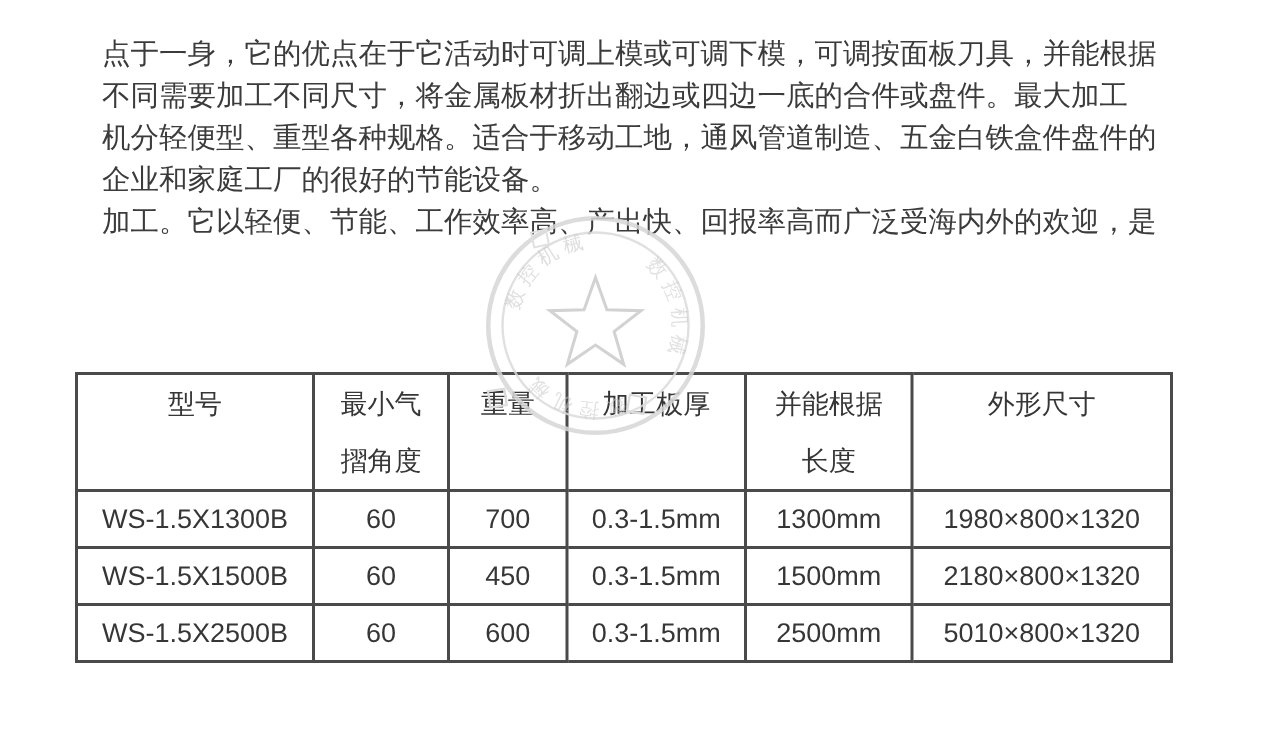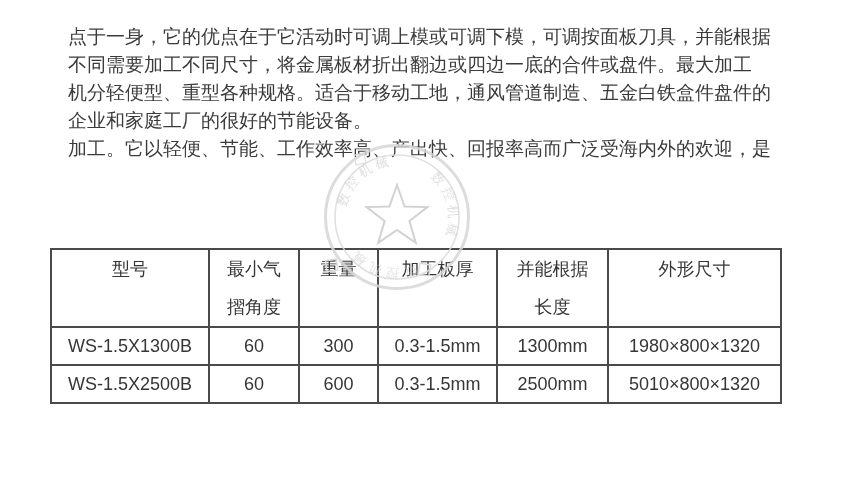--- a/index.html
+++ b/index.html
@@ -94,24 +94,32 @@
     <td>加工板厚</td>
     <td>
       <span class="hline">并能根据</span>
       <span class="hline">长度</span>
     </td>
     <td>外形尺寸</td>
   </tr>
   <tr class="data">
     <td>WS-1.5X1300B</td>
     <td>60</td>
-    <td>300</td>
+    <td>700</td>
     <td>0.3-1.5mm</td>
     <td>1300mm</td>
     <td>1980×800×1320</td>
+  </tr>
+  <tr class="data">
+    <td>WS-1.5X1500B</td>
+    <td>60</td>
+    <td>450</td>
+    <td>0.3-1.5mm</td>
+    <td>1500mm</td>
+    <td>2180×800×1320</td>
   </tr>
   <tr class="data">
     <td>WS-1.5X2500B</td>
     <td>60</td>
     <td>600</td>
     <td>0.3-1.5mm</td>
     <td>2500mm</td>
     <td>5010×800×1320</td>
   </tr>
 </tbody>

